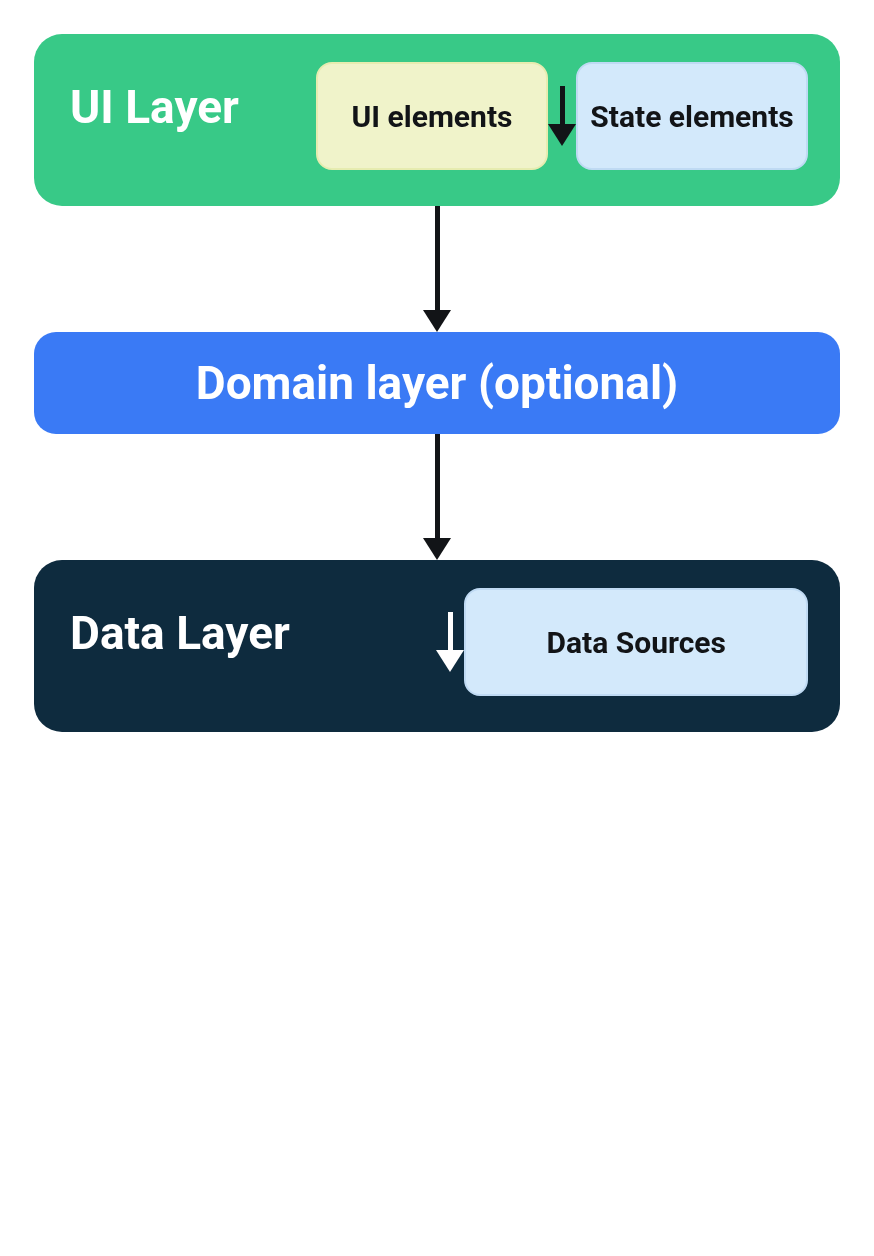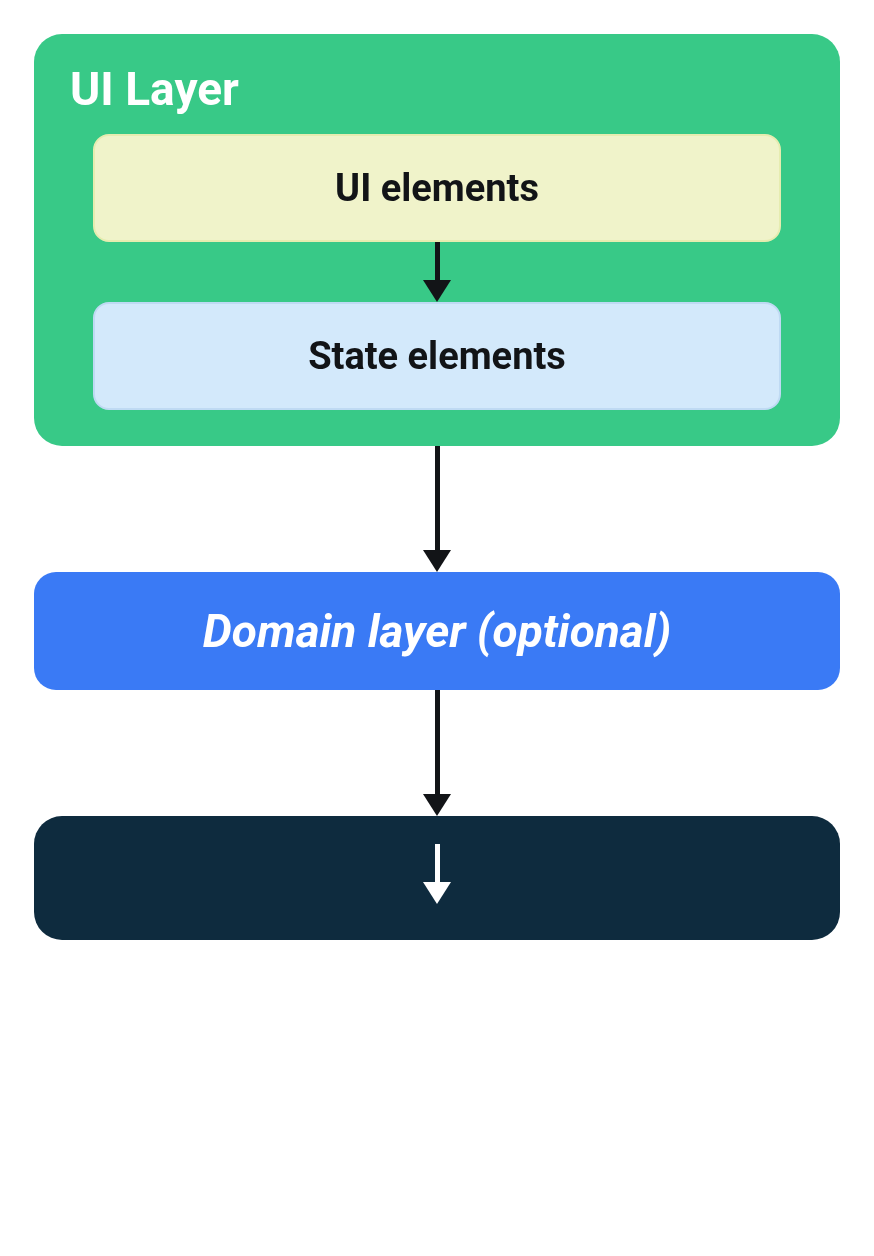--- a/index.html
+++ b/index.html
@@ -12,21 +12,21 @@
     display: flex;
     flex-direction: column;
     align-items: center;
   }
 
   .layer-box {
     width: 100%;
     border-radius: 28px;
     padding: 28px 32px 36px 32px;
     display: flex;
-    flex-direction: column;
+    flex-direction: row;
     align-items: center;
   }
   .ui-layer {
     background: #38c987;
   }
   .data-layer {
     background: #0e2b3e;
   }
   .layer-title {
     width: 100%;
@@ -39,50 +39,49 @@
   .ui-layer .layer-title { color: #ffffff; }
   .data-layer .layer-title { color: #ffffff; }
 
   .inner-box {
     width: 688px;
     height: 108px;
     border-radius: 16px;
     display: flex;
     align-items: center;
     justify-content: center;
-    font-size: 38px;
+    font-size: 30px;
     font-weight: 700;
     color: #121417;
   }
   .pale-yellow {
     background: #f0f3ca;
     border: 2px solid #e6ecb0;
   }
   .pale-blue {
     background: #d3e9fb;
     border: 2px solid #bfdaf3;
   }
 
   .domain-row {
     width: 100%;
     display: flex;
     justify-content: center;
   }
   .domain-box {
     width: 806px;
-    height: 118px;
+    height: 102px;
     background: #3a7af5;
     border-radius: 22px;
     display: flex;
     align-items: center;
     justify-content: center;
     font-size: 46px;
     font-weight: 700;
     color: #ffffff;
-    font-style: italic;
   }
 
   .arrow {
     display: flex;
     flex-direction: column;
     align-items: center;
   }
   .arrow-shaft {
     width: 5px;
   }
@@ -121,17 +120,19 @@
 <div class="domain-row">
   <div class="domain-box">Domain layer (optional)</div>
 </div>
 
 <div class="arrow dark mid">
   <div class="arrow-shaft"></div>
   <div class="arrow-head"></div>
 </div>
 
 <div class="layer-box data-layer">
+  <div class="layer-title">Data Layer</div>
   <div class="arrow light short">
     <div class="arrow-shaft"></div>
     <div class="arrow-head"></div>
   </div>
+  <div class="inner-box pale-blue">Data Sources</div>
 </div>
 
 </body></html>

